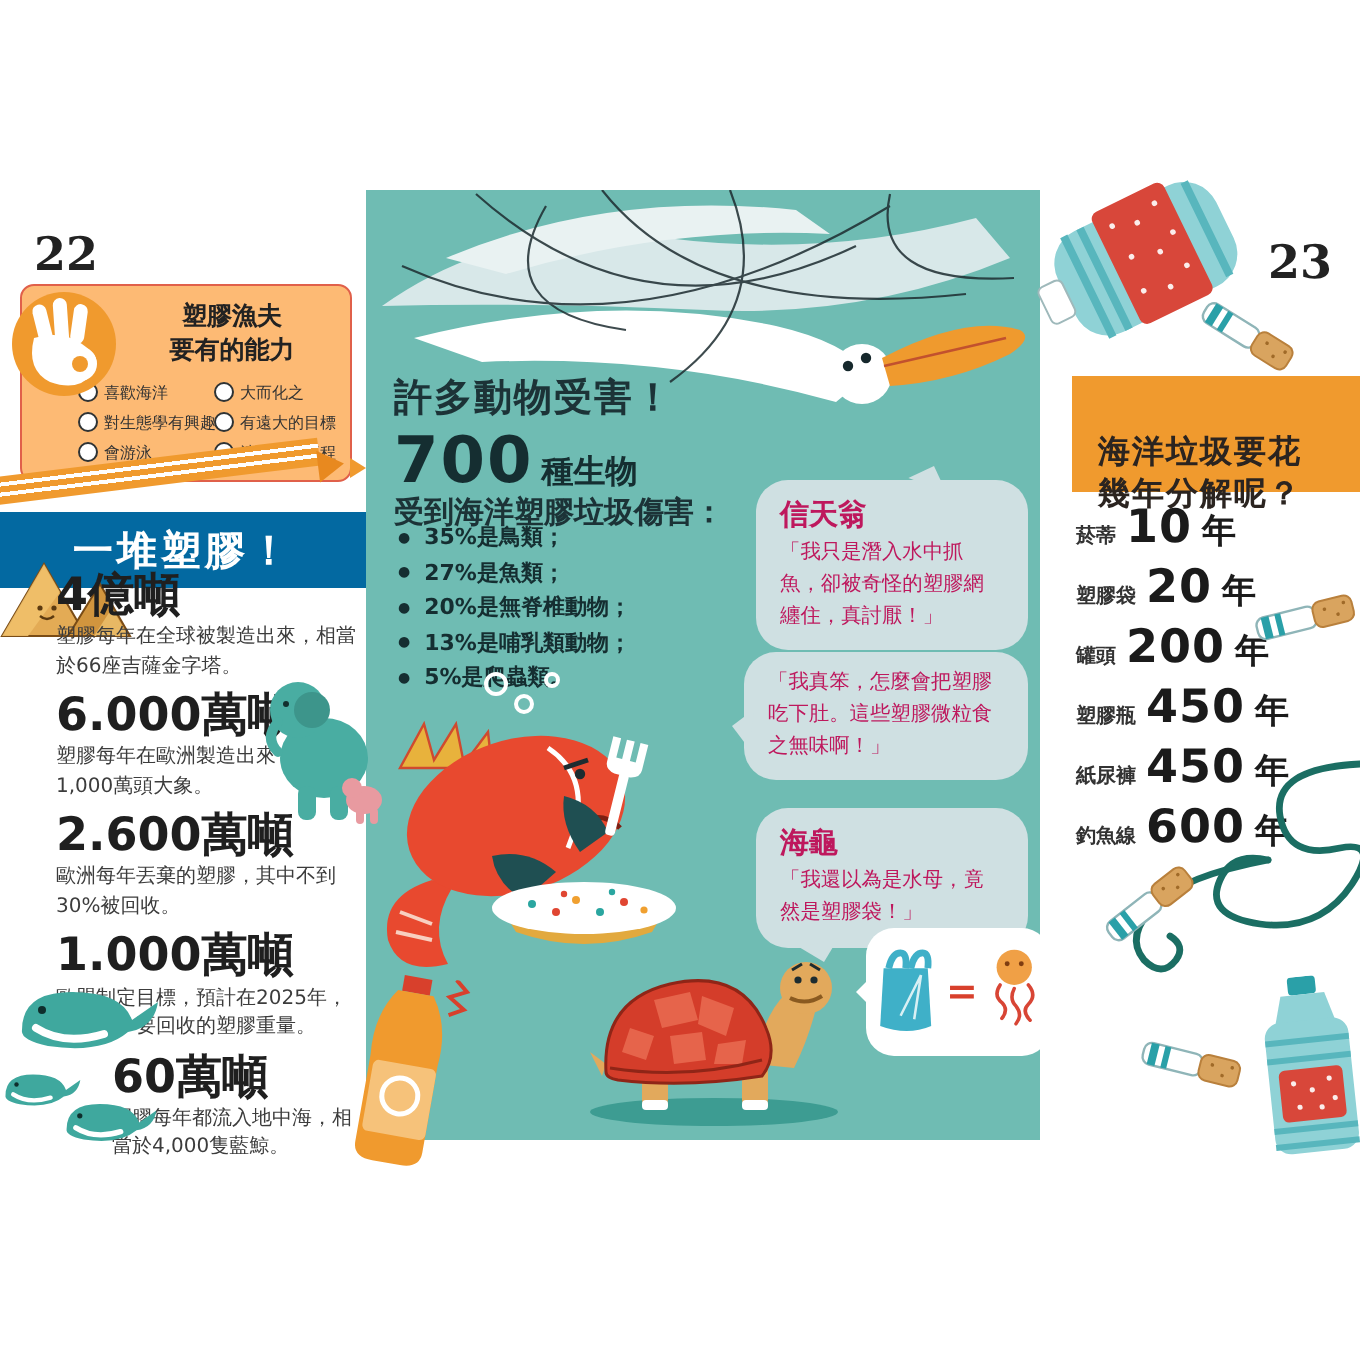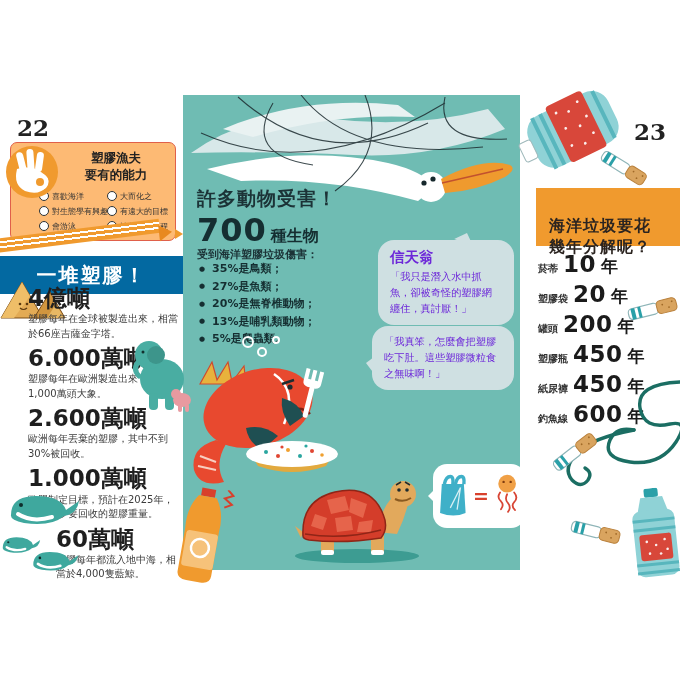--- a/index.html
+++ b/index.html
@@ -30,26 +30,26 @@
   .stat-value{font-size:23px;font-weight:800;color:#1f1f1f;line-height:1.05;margin-bottom:2px;}
   .stat-desc{font-size:10px;color:#3c3c3c;line-height:1.45;margin-bottom:5px;}
   .stat.indent{margin-left:28px;}
 
   
   .panel{position:absolute;left:183px;top:95px;width:337px;height:475px;background:#6fbcb3;overflow:hidden;}
   .p-title{position:absolute;left:197px;top:186px;font-size:19px;font-weight:800;color:#1c3337;letter-spacing:1px;}
   .p-count{position:absolute;left:197px;top:211px;color:#152e31;}
   .p-count .big{font-size:32px;font-weight:800;letter-spacing:1px;}
   .p-count .unit{font-size:16px;font-weight:700;margin-left:4px;}
-  .p-sub{position:absolute;left:197px;top:247px;font-size:11px;font-weight:600;color:#1c3337;}
+  .p-sub{position:absolute;left:197px;top:247px;font-size:15px;font-weight:600;color:#1c3337;}
   .bullets{position:absolute;left:199px;top:263px;}
   .bullet{font-size:11px;color:#152e31;line-height:1.0;margin-bottom:6.5px;font-weight:600;}
   .bullet::before{content:"●";font-size:7px;margin-right:7px;vertical-align:1.5px;}
 
-  .bubble{position:absolute;background:#cfe0e2;border-radius:16px;padding:8px 12px 9px;color:#6d28d9;box-sizing:border-box;}
+  .bubble{position:absolute;background:#cfe0e2;border-radius:16px;padding:8px 12px 9px;color:#be185d;box-sizing:border-box;}
   .bubble .speaker{font-size:14.5px;font-weight:800;margin-bottom:2px;}
   .bubble .speech{font-size:10.2px;line-height:1.55;}
   .tail{position:absolute;width:0;height:0;border:10px solid transparent;}
   .t-up{top:-17px;left:58%;border-bottom-color:#cfe0e2;transform:rotate(20deg);}
   .t-left{left:-16px;top:42%;border-right-color:#cfe0e2;transform:rotate(8deg);}
   .t-down{bottom:-17px;left:24px;border-top-color:#cfe0e2;transform:rotate(-14deg);}
 
   .thought{position:absolute;left:433px;top:464px;width:92px;height:64px;background:#fff;border-radius:14px;
            display:flex;align-items:center;justify-content:center;gap:4px;}
   .thought .tail{left:-15px;top:22px;border-right-color:#fff;}
@@ -260,20 +260,25 @@
 
   <div class="bubble" style="left:378px;top:240px;width:136px;">
     <div class="tail t-up"></div>
     <div class="speaker">信天翁</div>
     <div class="speech">「我只是潛入水中抓魚，卻被奇怪的塑膠網纏住，真討厭！」</div>
   </div>
   <div class="bubble" style="left:372px;top:326px;width:142px;">
     <div class="tail t-left"></div>
     <div class="speech">「我真笨，怎麼會把塑膠吃下肚。這些塑膠微粒食之無味啊！」</div>
   </div>
+  <div class="bubble" style="left:378px;top:404px;width:136px;">
+    <div class="tail t-down"></div>
+    <div class="speaker">海龜</div>
+    <div class="speech">「我還以為是水母，竟然是塑膠袋！」</div>
+  </div>
 
   <svg class="abs" style="left:293px;top:466px;" width="134" height="98" viewBox="0 0 134 98">
     <ellipse cx="64" cy="90" rx="62" ry="7" fill="#3d9c92"></ellipse>
     <g fill="#e2a95c">
       <path d="M84 66 Q90 36 104 28 L116 34 Q112 52 104 68 Z"></path>
       <circle cx="110" cy="28" r="13"></circle>
       <rect x="28" y="66" width="13" height="22" rx="4"></rect>
         <rect x="78" y="66" width="13" height="22" rx="4"></rect>
       <path d="M10 66 L2 60 L8 72 Z"></path>
     </g>

